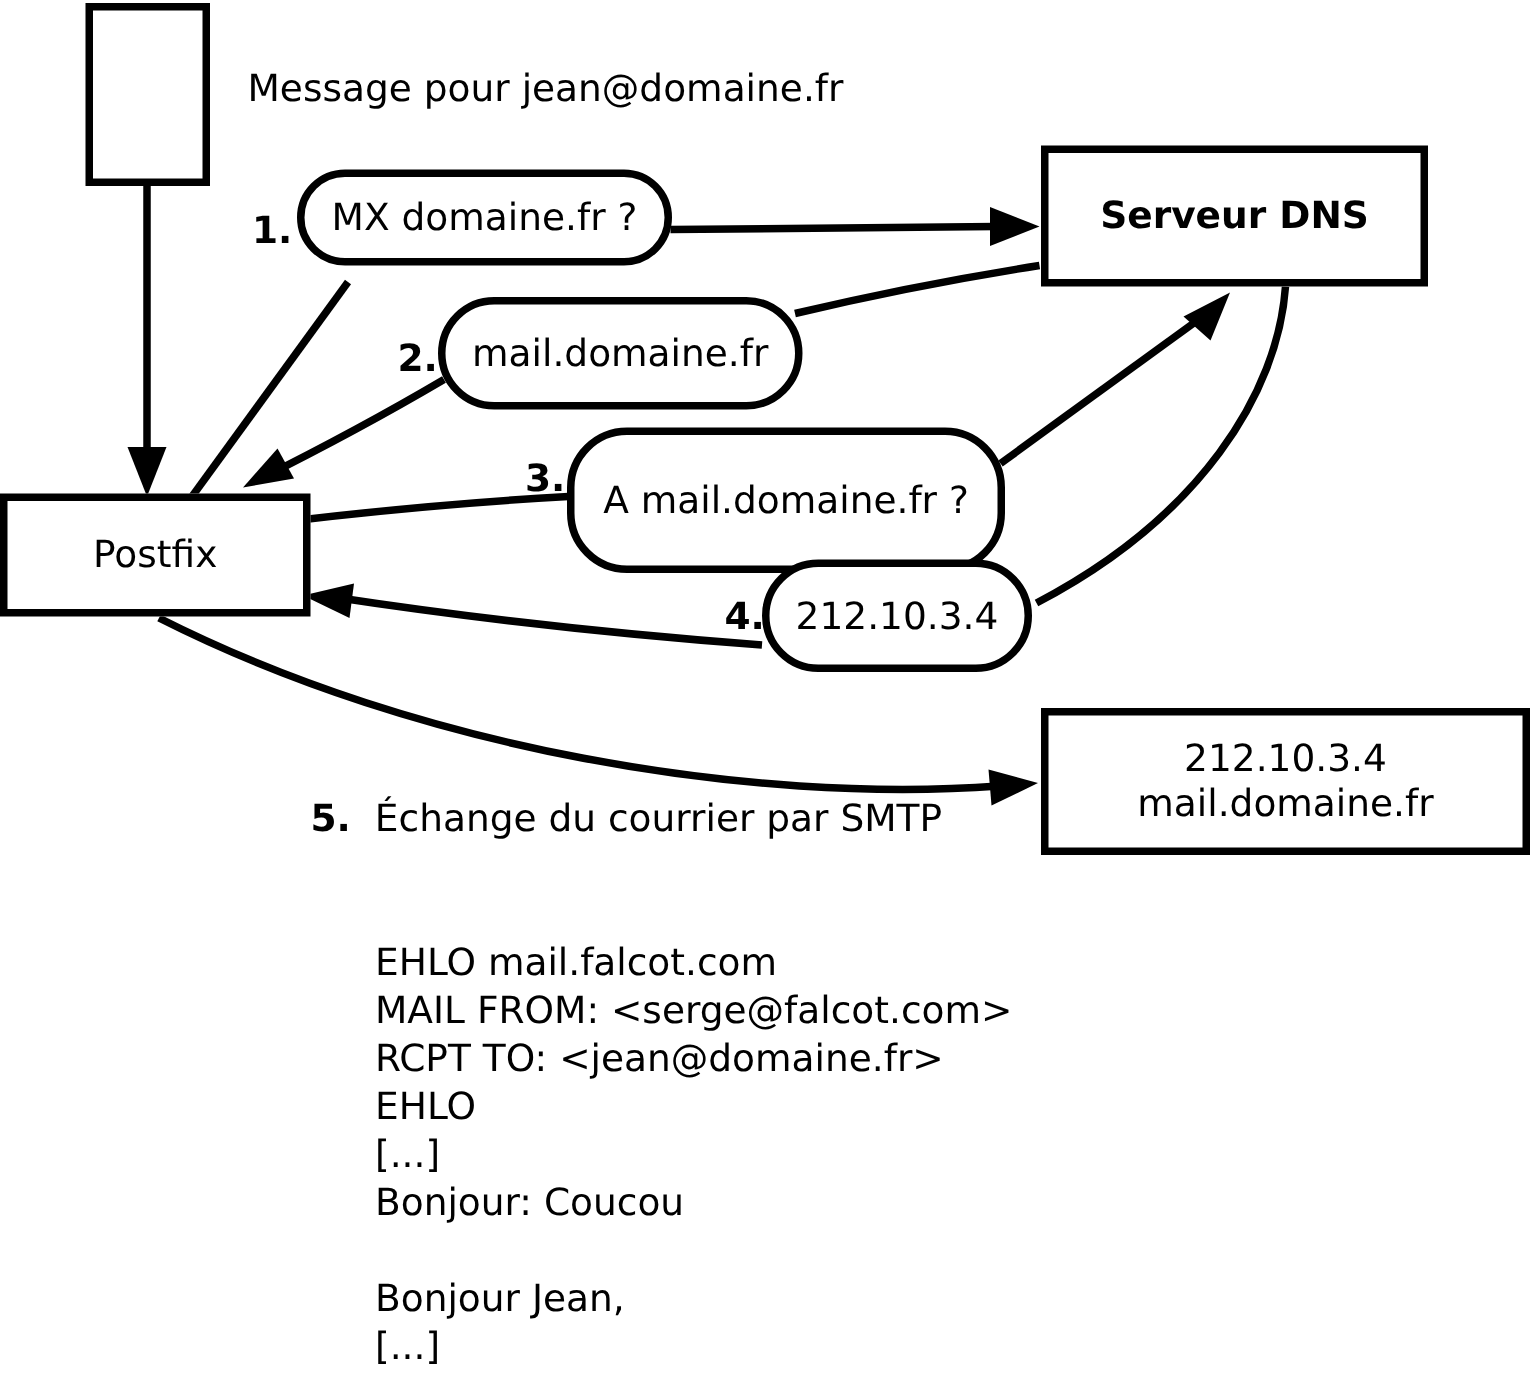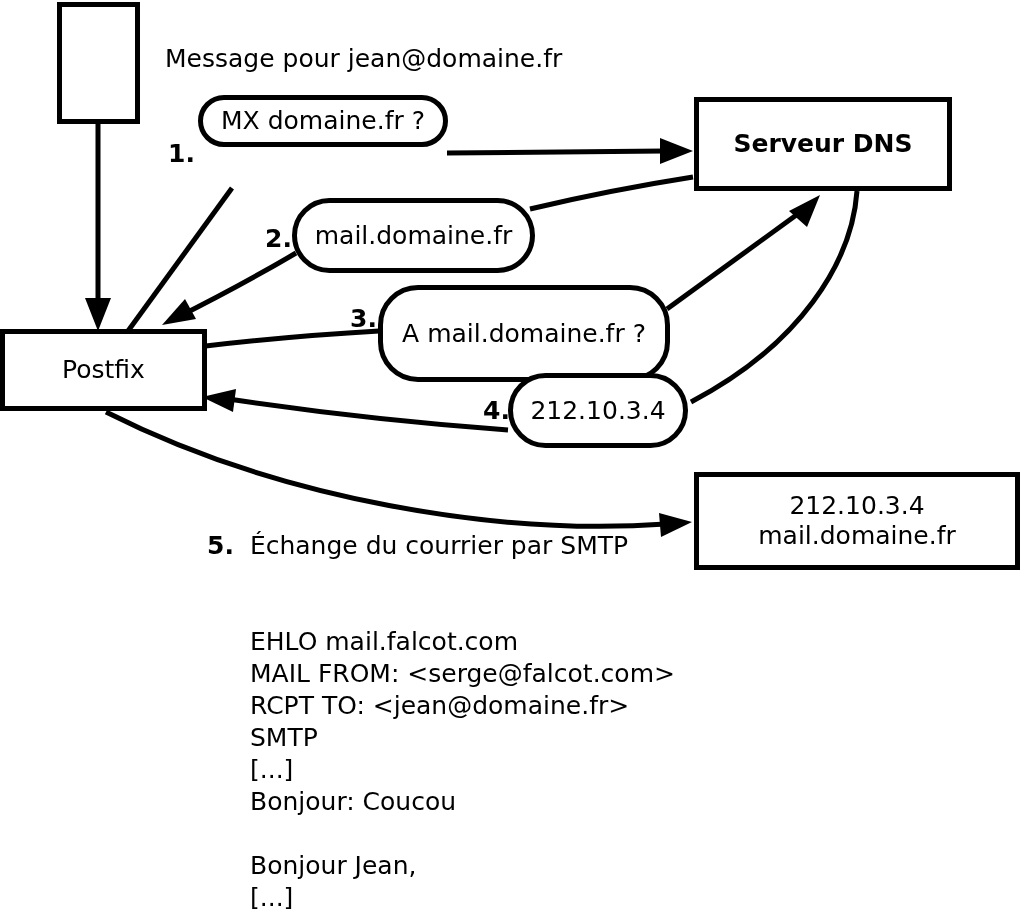--- a/index.html
+++ b/index.html
@@ -64,21 +64,21 @@
 
   <div class="box" style="left:694px;top:97px;width:258px;height:94px;font-weight:bold;">
     <div class="node-label">Serveur DNS</div>
   </div>
 
   <div class="box" style="left:694px;top:472px;width:326px;height:98px;">
     <div class="node-label">212.10.3.4</div>
     <div class="node-label">mail.domaine.fr</div>
   </div>
 
-  <div class="box pill" style="left:198px;top:95px;width:250px;height:52px;text-align:center;">
+  <div class="box pill" style="left:198px;top:113px;width:250px;height:64px;text-align:center;">
     <div class="node-label">MX domaine.fr ?</div>
   </div>
   <div class="box pill" style="left:292px;top:198px;width:243px;height:75px;">
     <div class="node-label">mail.domaine.fr</div>
   </div>
   <div class="box pill" style="left:378px;top:285px;width:292px;height:97px;">
     <div class="node-label">A mail.domaine.fr ?</div>
   </div>
   <div class="box pill" style="left:508px;top:373px;width:180px;height:75px;">
     <div class="node-label">212.10.3.4</div>
@@ -93,21 +93,21 @@
 
   <div class="txt step5" style="left:207px;top:531px;">
     <span class="stepnum">5.</span>
     <span>Échange du courrier par SMTP</span>
   </div>
 
   <div class="smtp">
     <div class="smtp-line">EHLO mail.falcot.com</div>
     <div class="smtp-line">MAIL FROM: &lt;serge@falcot.com&gt;</div>
     <div class="smtp-line">RCPT TO: &lt;jean@domaine.fr&gt;</div>
-    <div class="smtp-line">SMTP</div>
+    <div class="smtp-line">EHLO</div>
     <div class="smtp-line">[...]</div>
     <div class="smtp-line">Bonjour: Coucou</div>
     <div class="smtp-line"></div>
     <div class="smtp-line">Bonjour Jean,</div>
     <div class="smtp-line">[...]</div>
     <div class="smtp-line">.</div>
   </div>
 
 </div>
 

